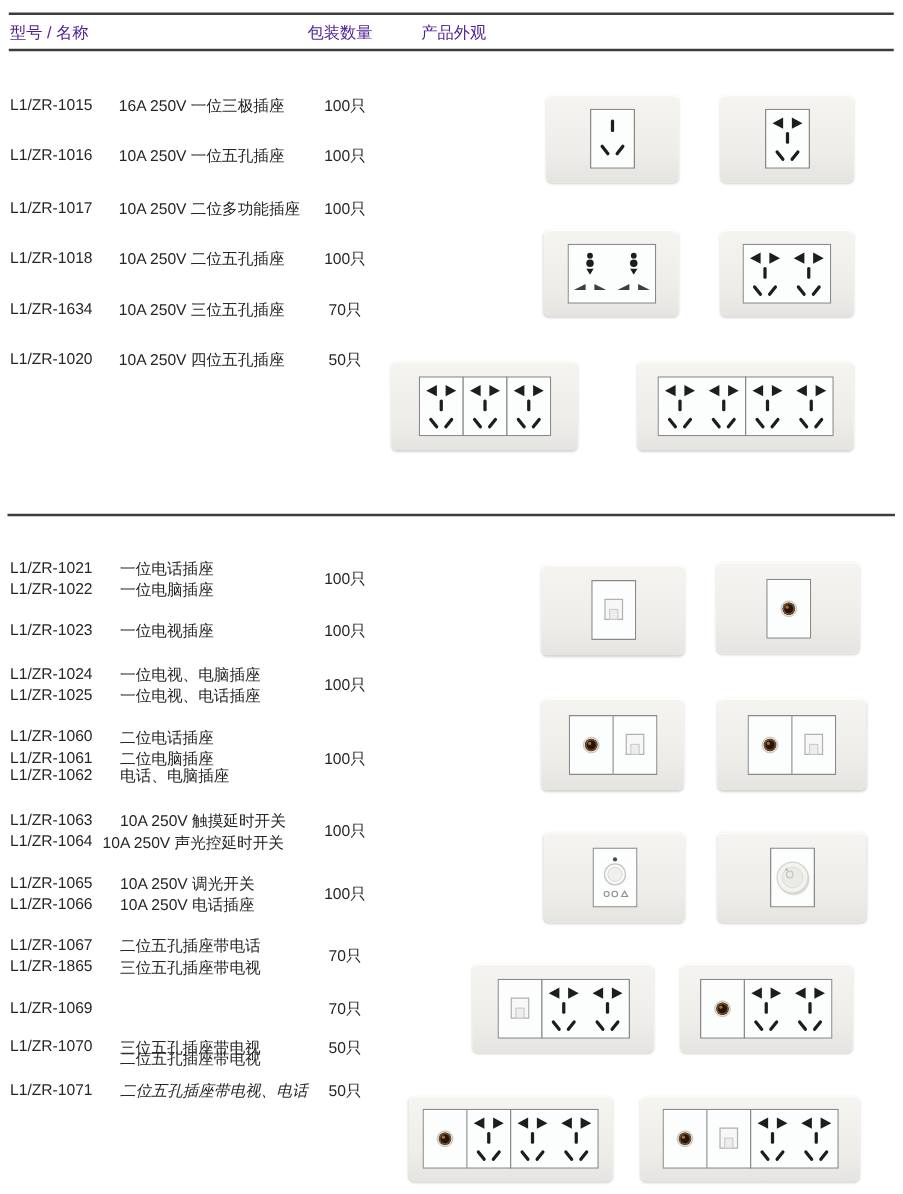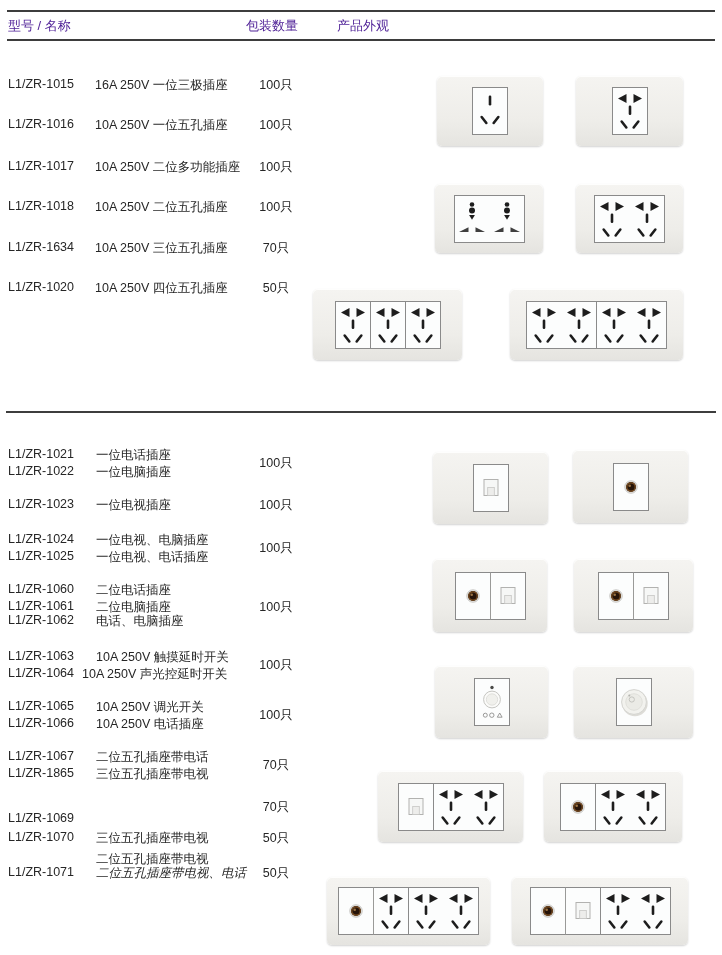--- a/index.html
+++ b/index.html
@@ -137,21 +137,21 @@
           <span class="model">L1/ZR-1067</span>
           <span class="desc" style="left: 96px;">二位五孔插座带电话</span>
         </div>
         <div class="group-line" style="top: 17px;">
           <span class="model">L1/ZR-1865</span>
           <span class="desc" style="left: 96px;">三位五孔插座带电视</span>
         </div>
         <span class="qty" style="top: 8.25px;">70只</span>
       </div>
       <div class="cat-group" style="top: 799px;">
-        <div class="group-line" style="top: 12px;">
+        <div class="group-line" style="top: 0px;">
           <span class="model">L1/ZR-1069</span>
           <span class="desc" style="left: 96px; margin-top: 40px;">二位五孔插座带电视</span>
         </div>
         <span class="qty" style="top: 0px;">70只</span>
       </div>
       <div class="cat-group" style="top: 830px;">
         <div class="group-line" style="top: 0px;">
           <span class="model">L1/ZR-1070</span>
           <span class="desc" style="left: 96px;">三位五孔插座带电视</span>
         </div>

